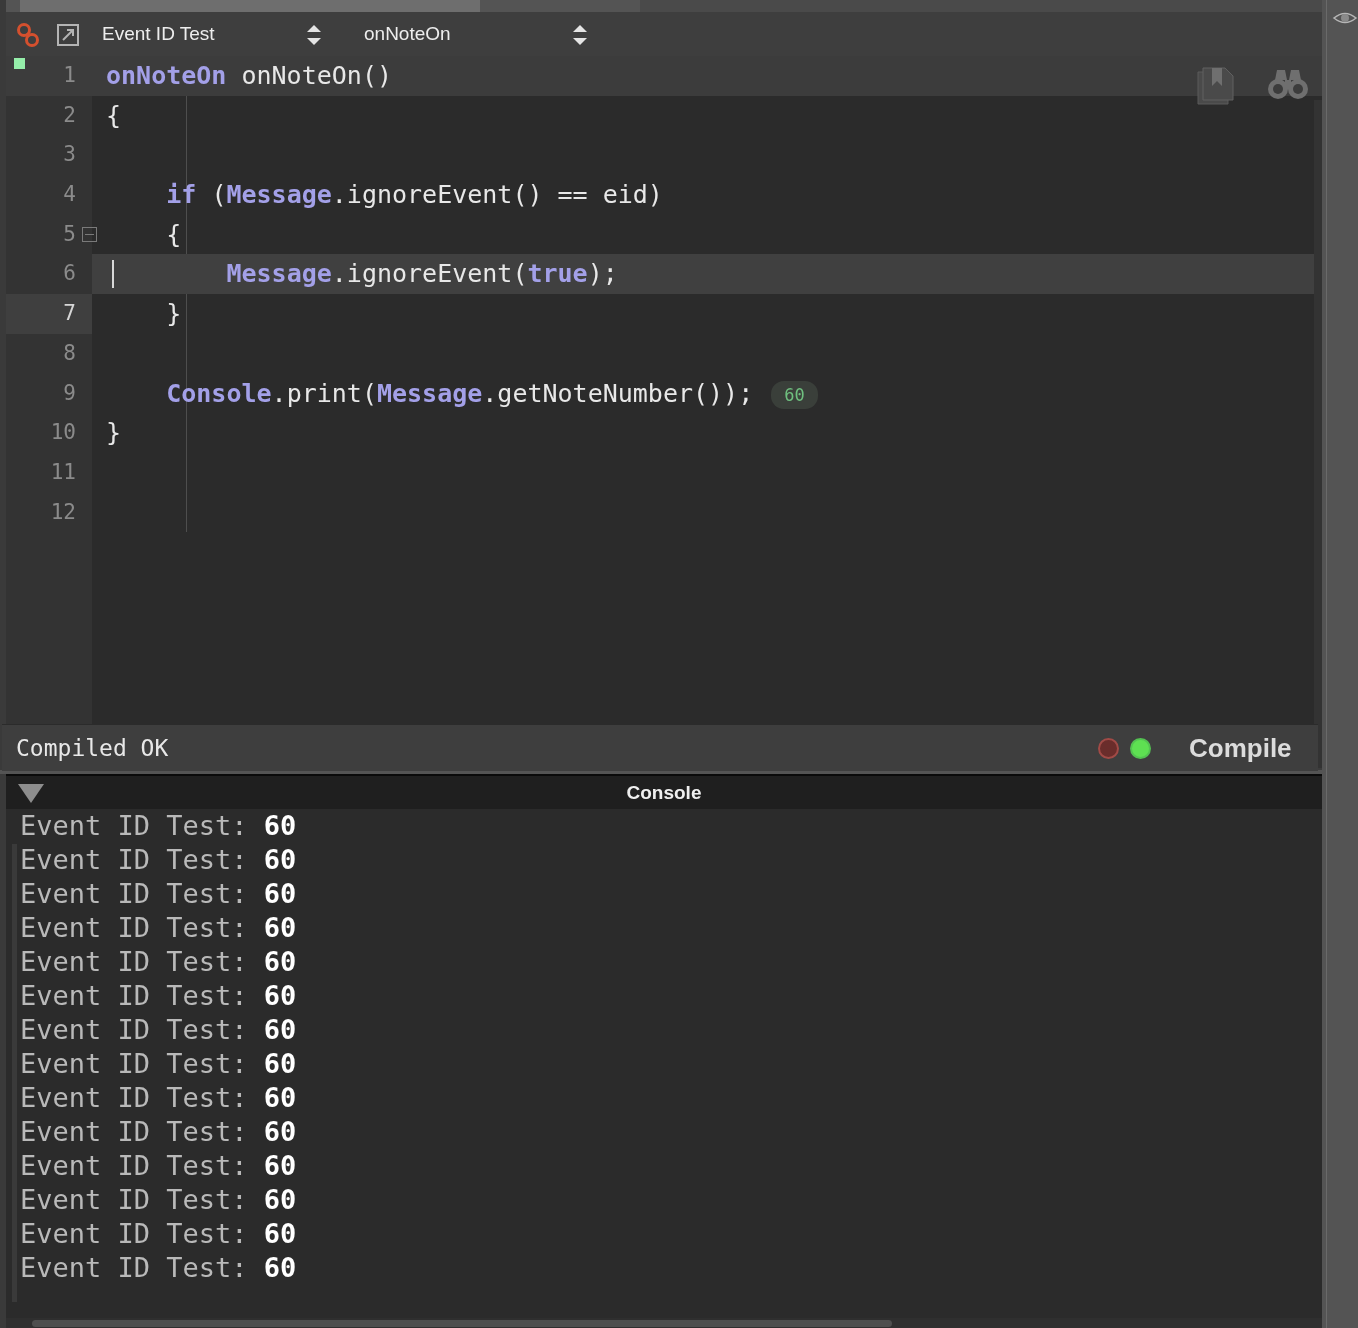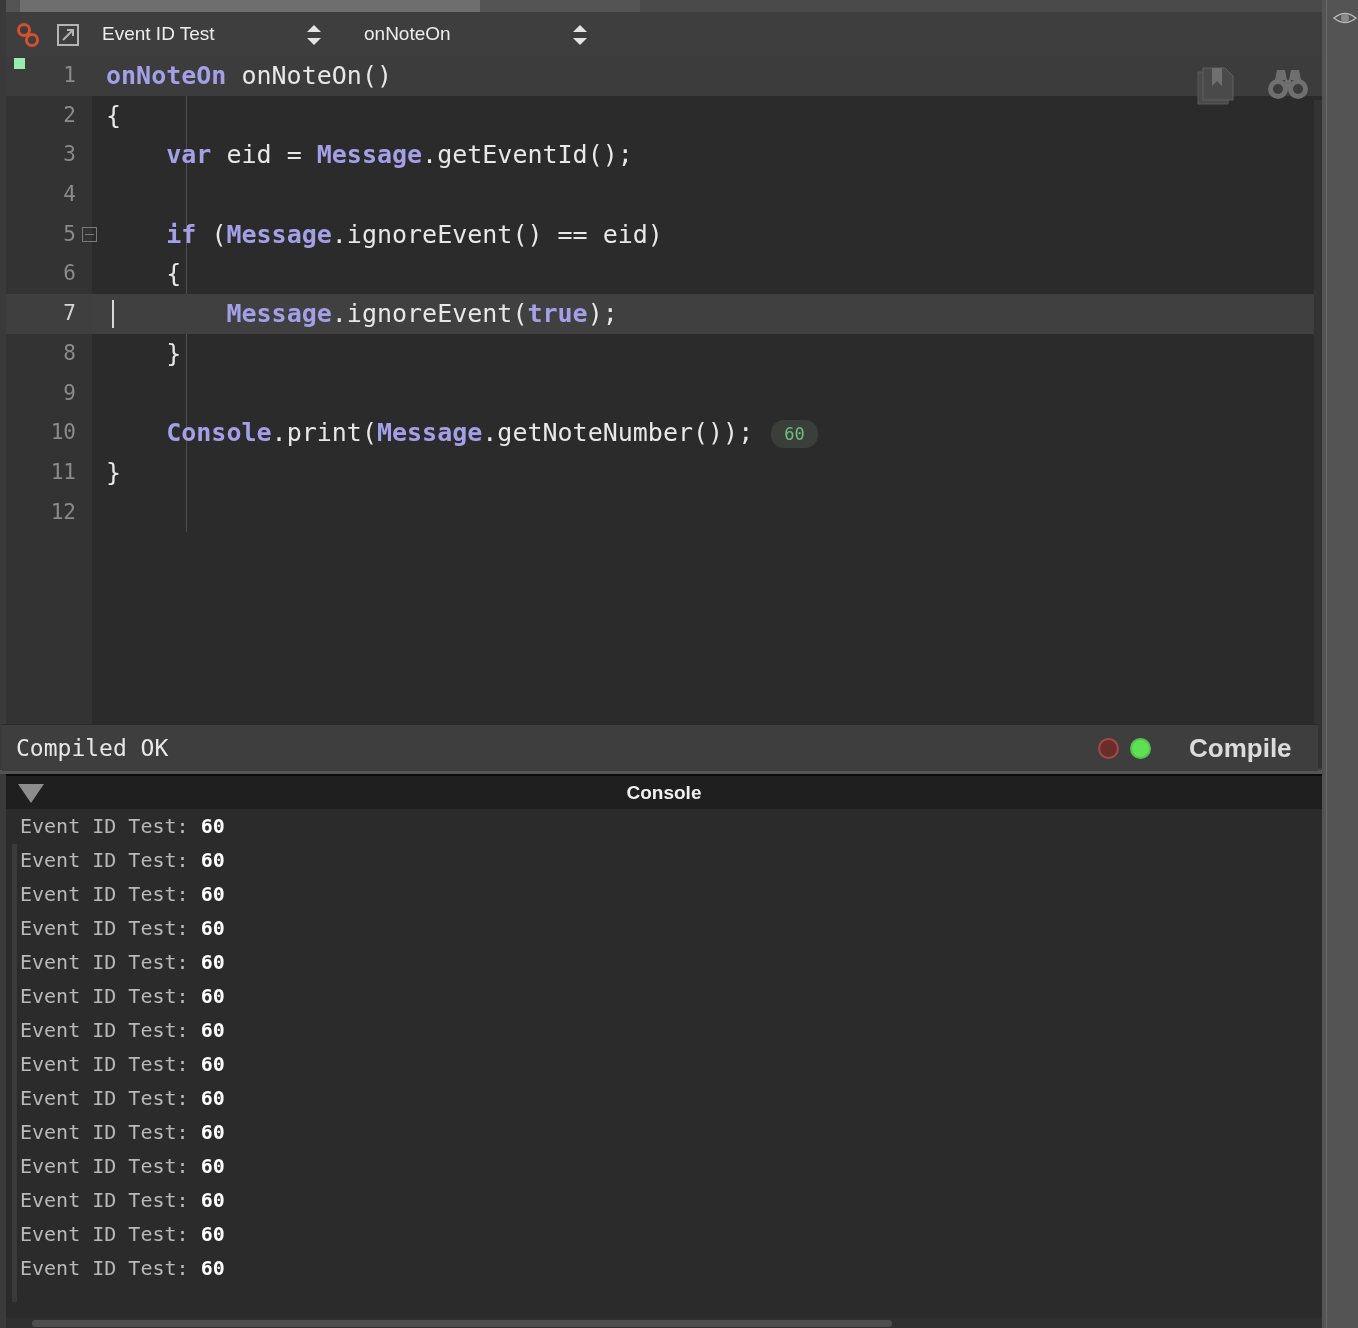--- a/index.html
+++ b/index.html
@@ -90,21 +90,21 @@
   
   .console-window{position:absolute;left:0;top:774px;width:1322px;height:554px;background:#2b2b2b;}
   .console-window .wl{position:absolute;left:0;top:0;width:6px;height:554px;background:#3a3a3a;}
   .console-header{position:absolute;left:6px;top:0;width:1316px;height:34px;background:#1f1f1f;
                   border-top:2px solid #0a0a0a;border-bottom:1px solid #4a4a4a;}
   .console-title{width:100%;text-align:center;line-height:34px;color:#efefef;font-size:19px;font-weight:700;}
   .disclosure{position:absolute;left:12px;top:8px;width:0;height:0;
               border-left:13px solid transparent;border-right:13px solid transparent;border-top:19px solid #8d8d8d;}
   .console-body{position:absolute;left:6px;top:35px;width:1316px;height:493px;background:#2b2b2b;overflow:hidden;}
   .cline{height:34px;line-height:34px;padding-left:14px;white-space:pre;
-         font-family:"DejaVu Sans Mono", monospace;font-size:20px;color:#b9b9b9;}
+         font-family:"DejaVu Sans Mono", monospace;font-size:27px;color:#b9b9b9;}
   .cline .num{color:#ffffff;font-weight:700;}
   .console-hscroll{position:absolute;left:6px;top:1318px;width:1316px;height:10px;background:#2f2f2f;}
   .console-hthumb{position:absolute;left:26px;top:2px;width:860px;height:7px;background:#4e4e4e;border-radius:4px;}
   .console-vedge{position:absolute;left:6px;top:35px;width:5px;height:493px;background:#3a3a3a;}
 </style>
 </head>
 <body>
 
 <div class="app">
 
@@ -166,21 +166,20 @@
           <div class="gutter-line">10</div>
           <div class="gutter-line">11</div>
           <div class="gutter-line">12</div>
         </div>
       <div class="code-area">
         <div class="topstrip"></div>
         <div class="indent-guide"></div>
         <div id="code-lines">
             <div class="code-line"><span class="kw">onNoteOn </span><span class="pl">onNoteOn()</span></div>
             <div class="code-line"><span class="pl">{</span></div>
-            <div class="code-line"><span class="pl">    </span><span class="kw">var </span><span class="pl">eid = </span><span class="cls">Message</span><span class="pl">.getEventId();</span></div>
             <div class="code-line"><span class="pl"></span></div>
             <div class="code-line"><span class="pl">    </span><span class="kw">if </span><span class="pl">(</span><span class="cls">Message</span><span class="pl">.ignoreEvent() == eid)</span></div>
             <div class="code-line"><span class="pl">    {</span></div>
             <div class="code-line hl"><span class="caret"></span><span class="pl">        </span><span class="cls">Message</span><span class="pl">.ignoreEvent(</span><span class="kw">true</span><span class="pl">);</span></div>
             <div class="code-line"><span class="pl">    }</span></div>
             <div class="code-line"><span class="pl"></span></div>
             <div class="code-line"><span class="pl">    </span><span class="cls">Console</span><span class="pl">.print(</span><span class="cls">Message</span><span class="pl">.getNoteNumber());</span><span class="badge">60</span></div>
             <div class="code-line"><span class="pl">}</span></div>
             <div class="code-line"><span class="pl"></span></div>
           </div>

